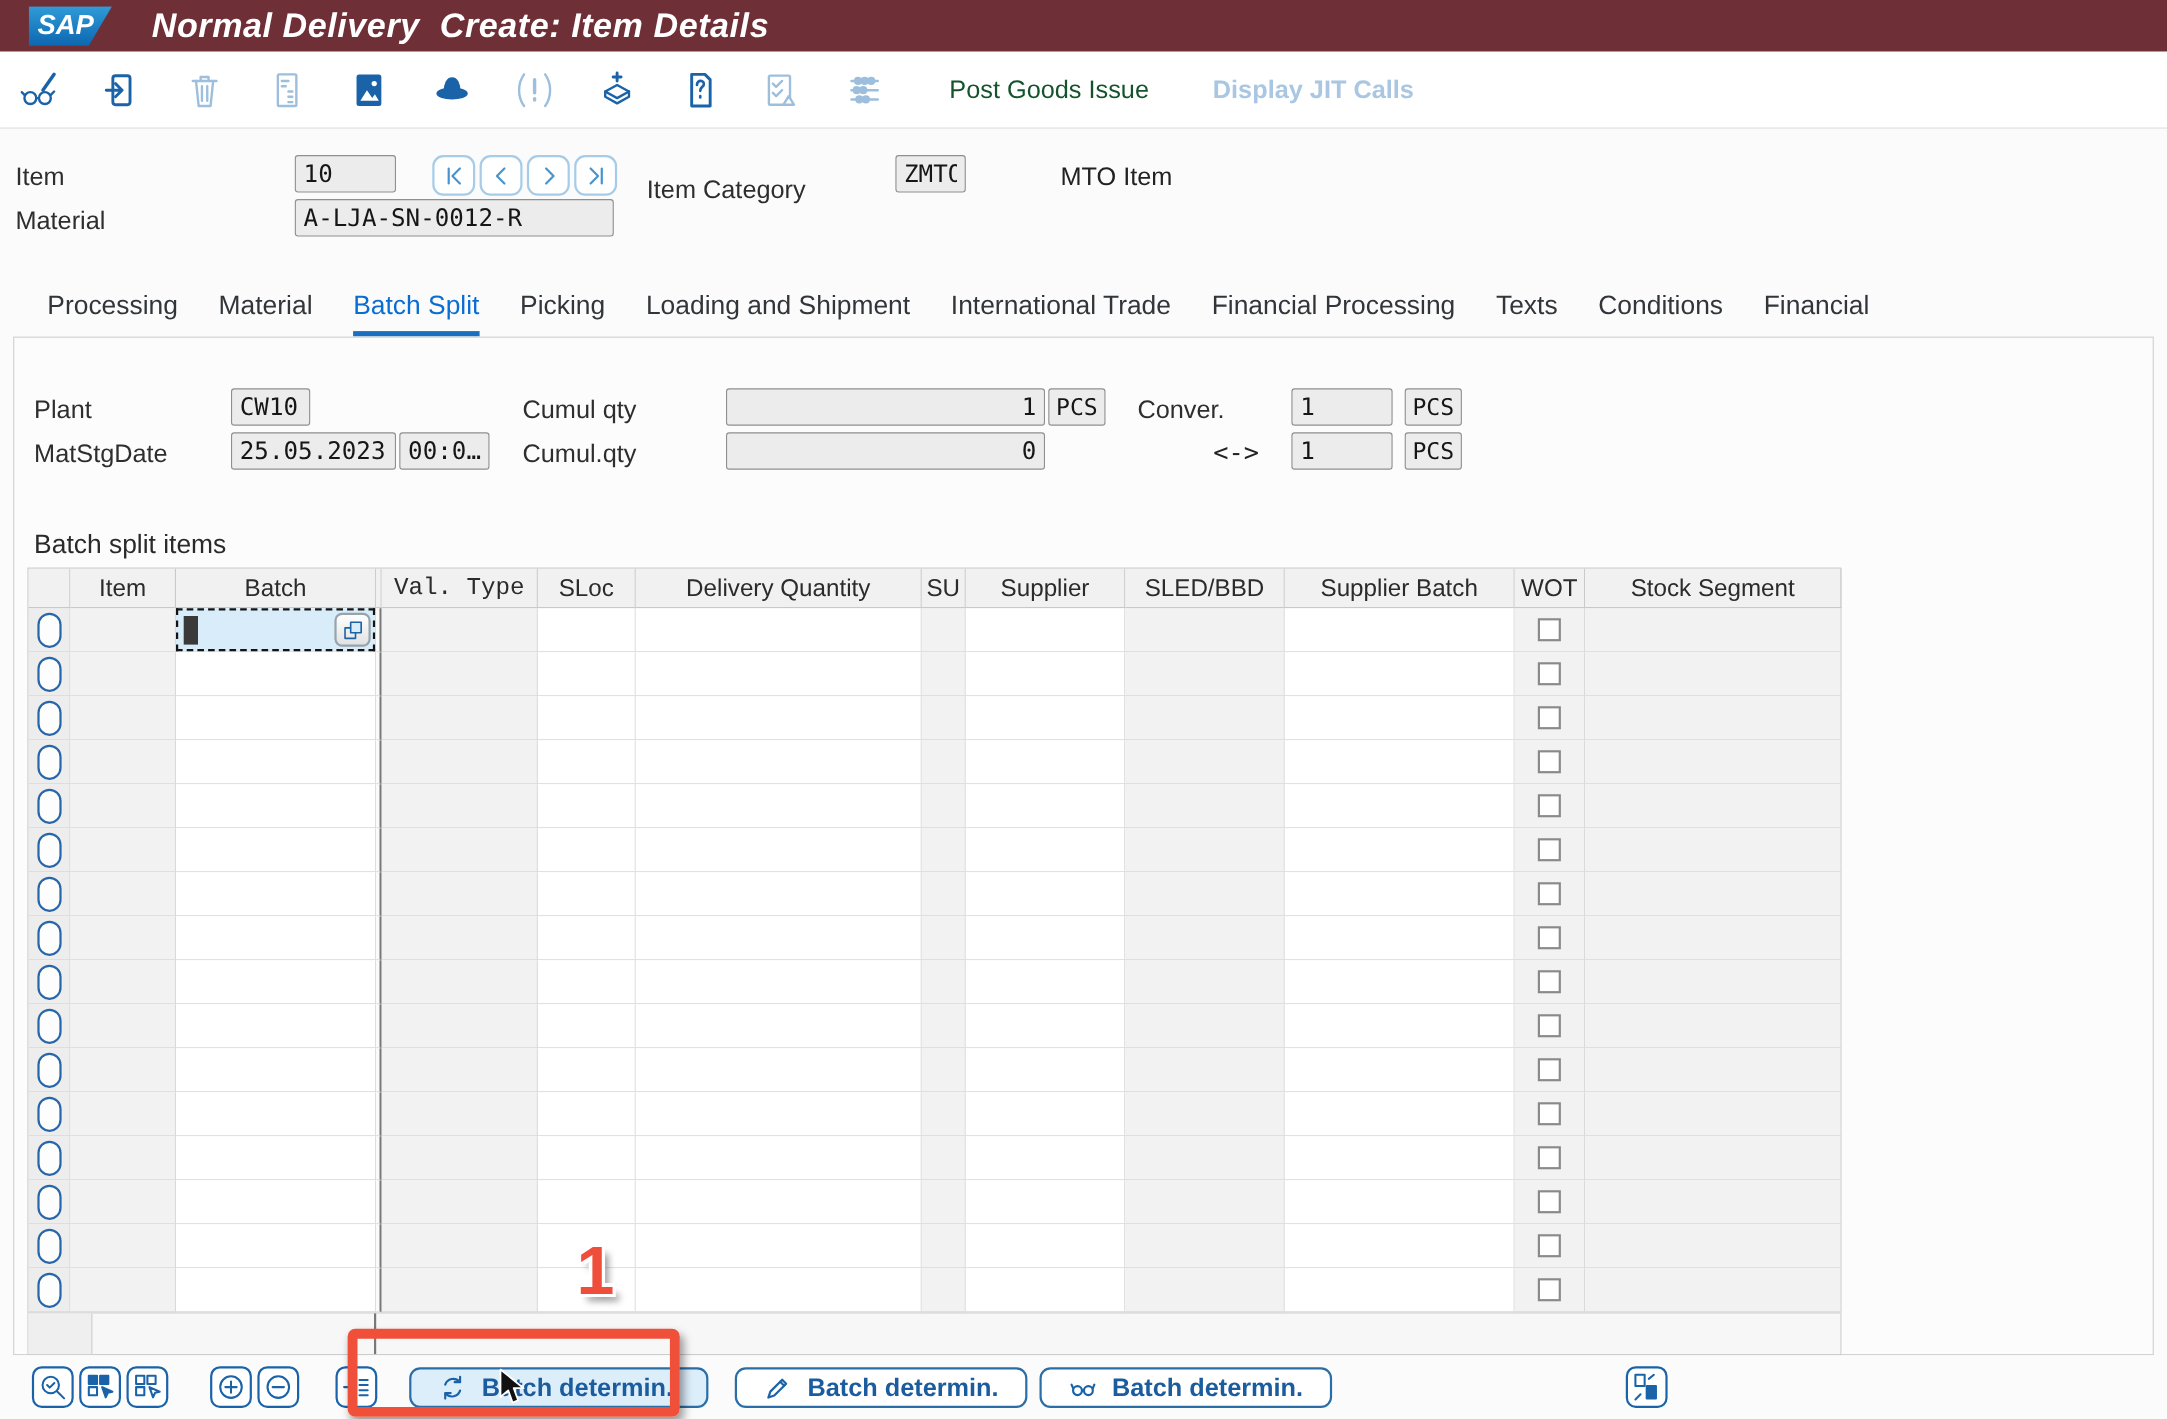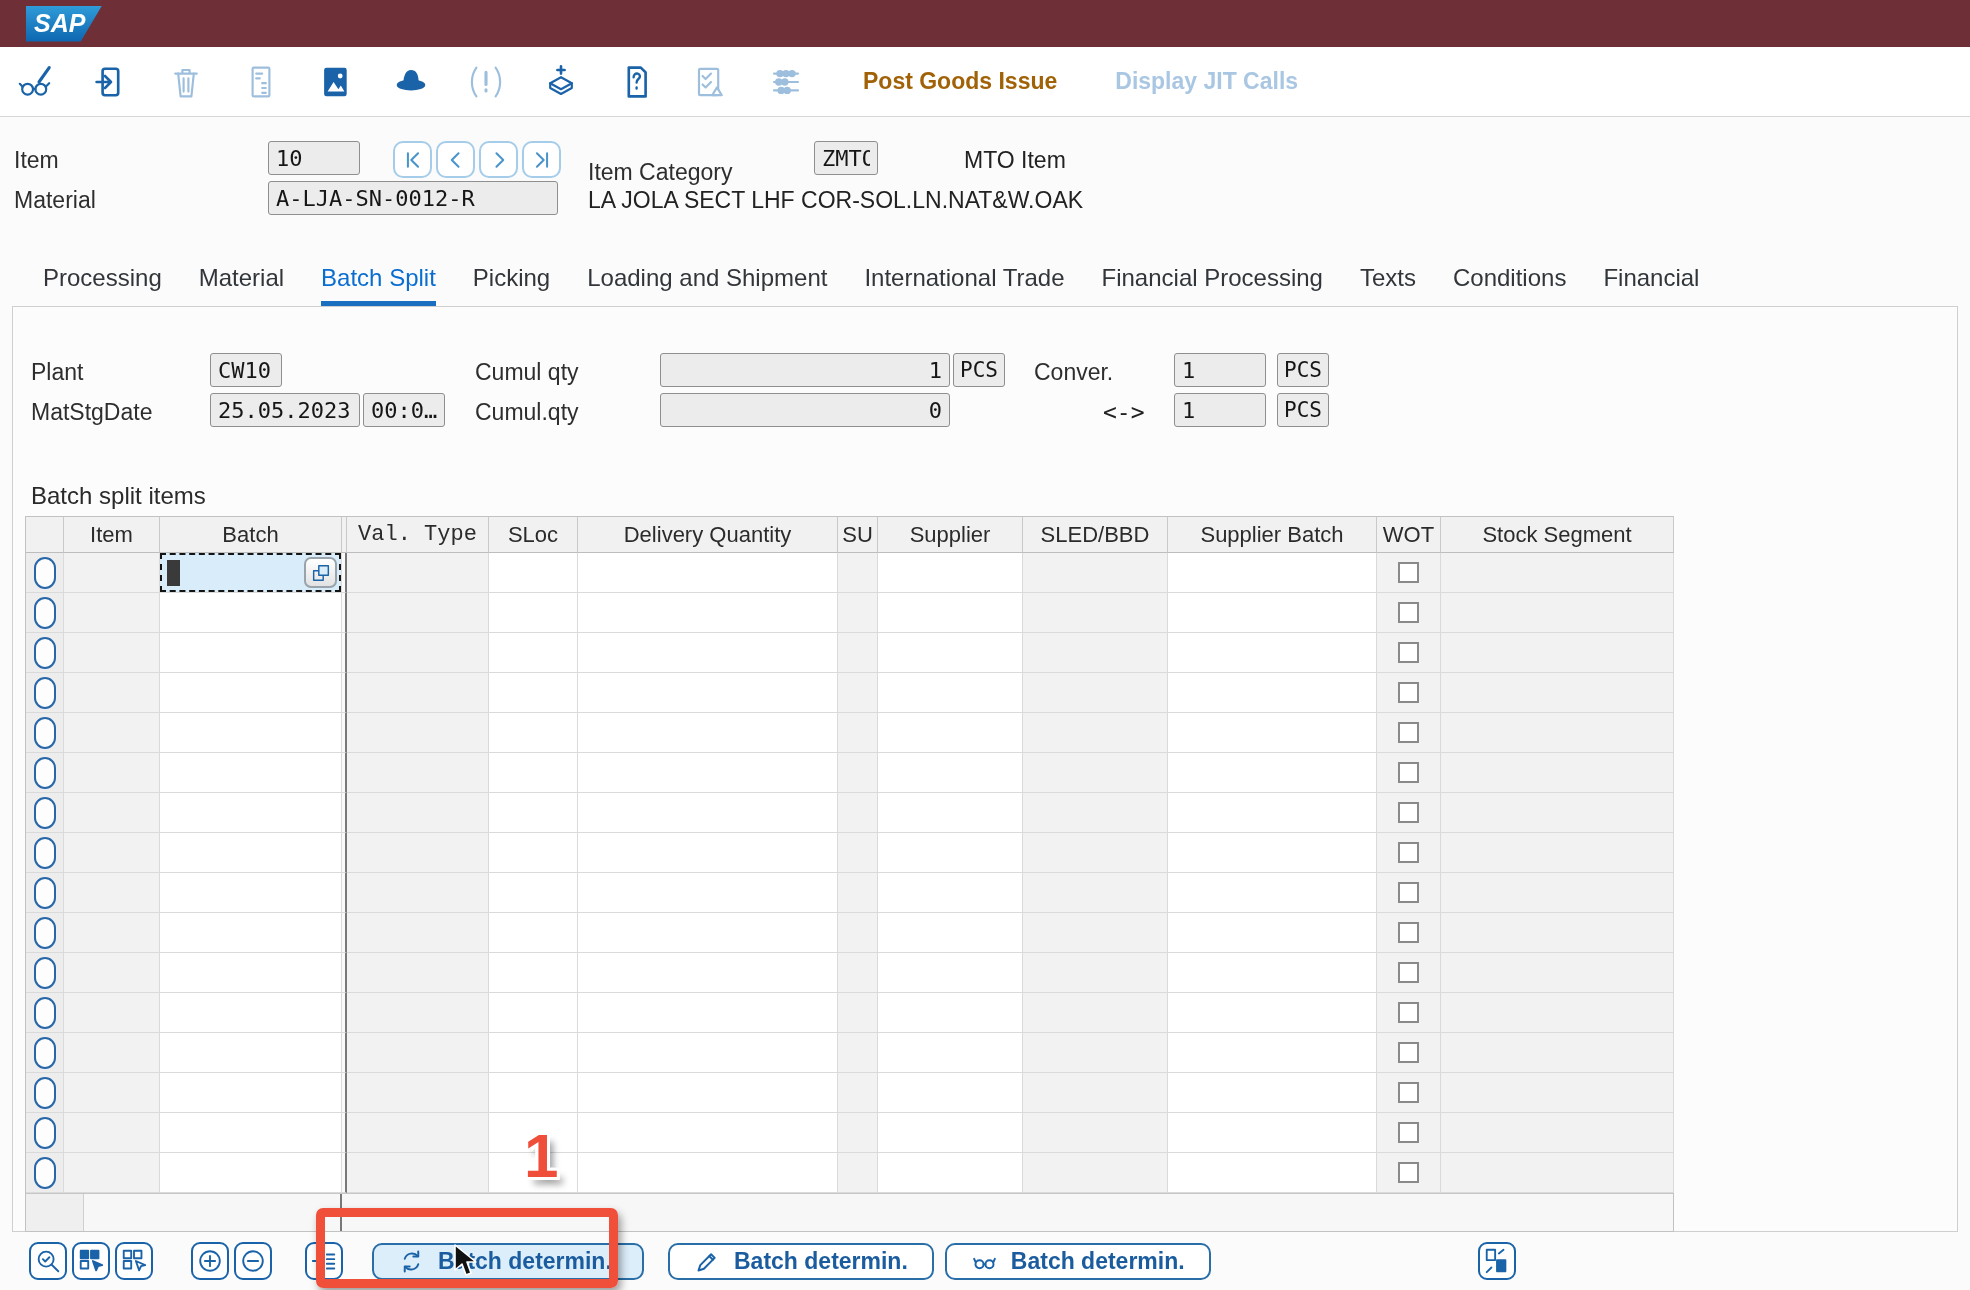--- a/index.html
+++ b/index.html
@@ -17,21 +17,21 @@
 
   
   .main-toolbar { height:70px; background:#fff; border-bottom:1px solid #d6d6d6; display:flex;
     align-items:center; padding-left:14px; }
   .icon-btn { width:44px; height:44px; border:none; background:none; display:flex; align-items:center;
     justify-content:center; margin-right:31px; cursor:pointer; flex:none; }
   .icon-btn svg { width:36px; height:36px; }
   .ic-dark { color:#1a63a8; }
   .ic-light { color:#9dbfdd; }
   svg { stroke:currentColor; fill:none; stroke-width:1.8; stroke-linecap:round; stroke-linejoin:round; }
-  .pgi { font-size:23px; font-weight:bold; color:#a16207; margin-left:24px; white-space:nowrap; cursor:pointer; }
+  .pgi { font-size:23px; font-weight:normal; color:#14532d; margin-left:24px; white-space:nowrap; cursor:pointer; }
   .jit { font-size:23px; font-weight:bold; color:#a9c6e2; margin-left:58px; white-space:nowrap; }
 
   
   .headerfields { position:relative; height:122px; background:#fbfbfb; }
   .hf-label { position:absolute; font-size:23px; color:#2e2e2e; }
   .hf-text { position:absolute; font-size:23px; color:#222; white-space:nowrap; }
   .field { position:absolute; height:34px; background:#ececec; border:1px solid #8f8f8f; border-radius:3px;
     font-family:"DejaVu Sans Mono",monospace; font-size:22px; color:#161616; padding:0 7px; }
   .field.ralign { text-align:right; }
   .navgroup { position:absolute; left:393px; top:24px; display:flex; gap:4px; }
@@ -103,20 +103,21 @@
     pointer-events:none; }
   .mouse-cursor { position:absolute; left:452px; top:1244px; pointer-events:none; }
 </style>
 </head>
 <body>
 
 <div id="app">
 
   <div class="titlebar">
     <div class="sap-logo">SAP</div>
+    <div class="tb-title">Normal Delivery  Create: Item Details</div>
   </div>
 
   <div class="main-toolbar">
     <span id="main-toolbar-icons" style="display:flex;align-items:center;">
         <button class="icon-btn ic-dark">
           <svg viewBox="0 0 30 30">
             <circle cx="8" cy="21" r="4.5"></circle>
             <circle cx="19" cy="21" r="4.5"></circle>
             <path d="M12.5 21h2M3.5 18.5l-2-2M23.5 18.5l2.5-2.5"></path>
             <path d="M26 3l-8.5 12" stroke-width="2.6"></path>
@@ -221,21 +222,20 @@
             <path d="M19 5v16M7 5l8 8-8 8"></path>
           </svg>
         </button>
       </span>
     <span class="hf-label" style="left:588px;top:42px;">Item Category</span>
     <input class="field" style="left: 814px; top: 24px; width: 64px;" value="ZMTO">
     <span class="hf-text" style="left:964px;top:30px;">MTO Item</span>
 
     <span class="hf-label" style="left:14px;top:70px;">Material</span>
     <input class="field" style="left: 268px; top: 64px; width: 290px;" value="A-LJA-SN-0012-R">
-    <span class="hf-text" style="left:588px;top:70px;">LA JOLA SECT LHF COR-SOL.LN.NAT&amp;W.OAK</span>
   </div>
 
   <div class="tabstrip" id="tabstrip">
       <div class="tab">Processing</div>
       <div class="tab">Material</div>
       <div class="tab active">Batch Split</div>
       <div class="tab">Picking</div>
       <div class="tab">Loading and Shipment</div>
       <div class="tab">International Trade</div>
       <div class="tab">Financial Processing</div>

